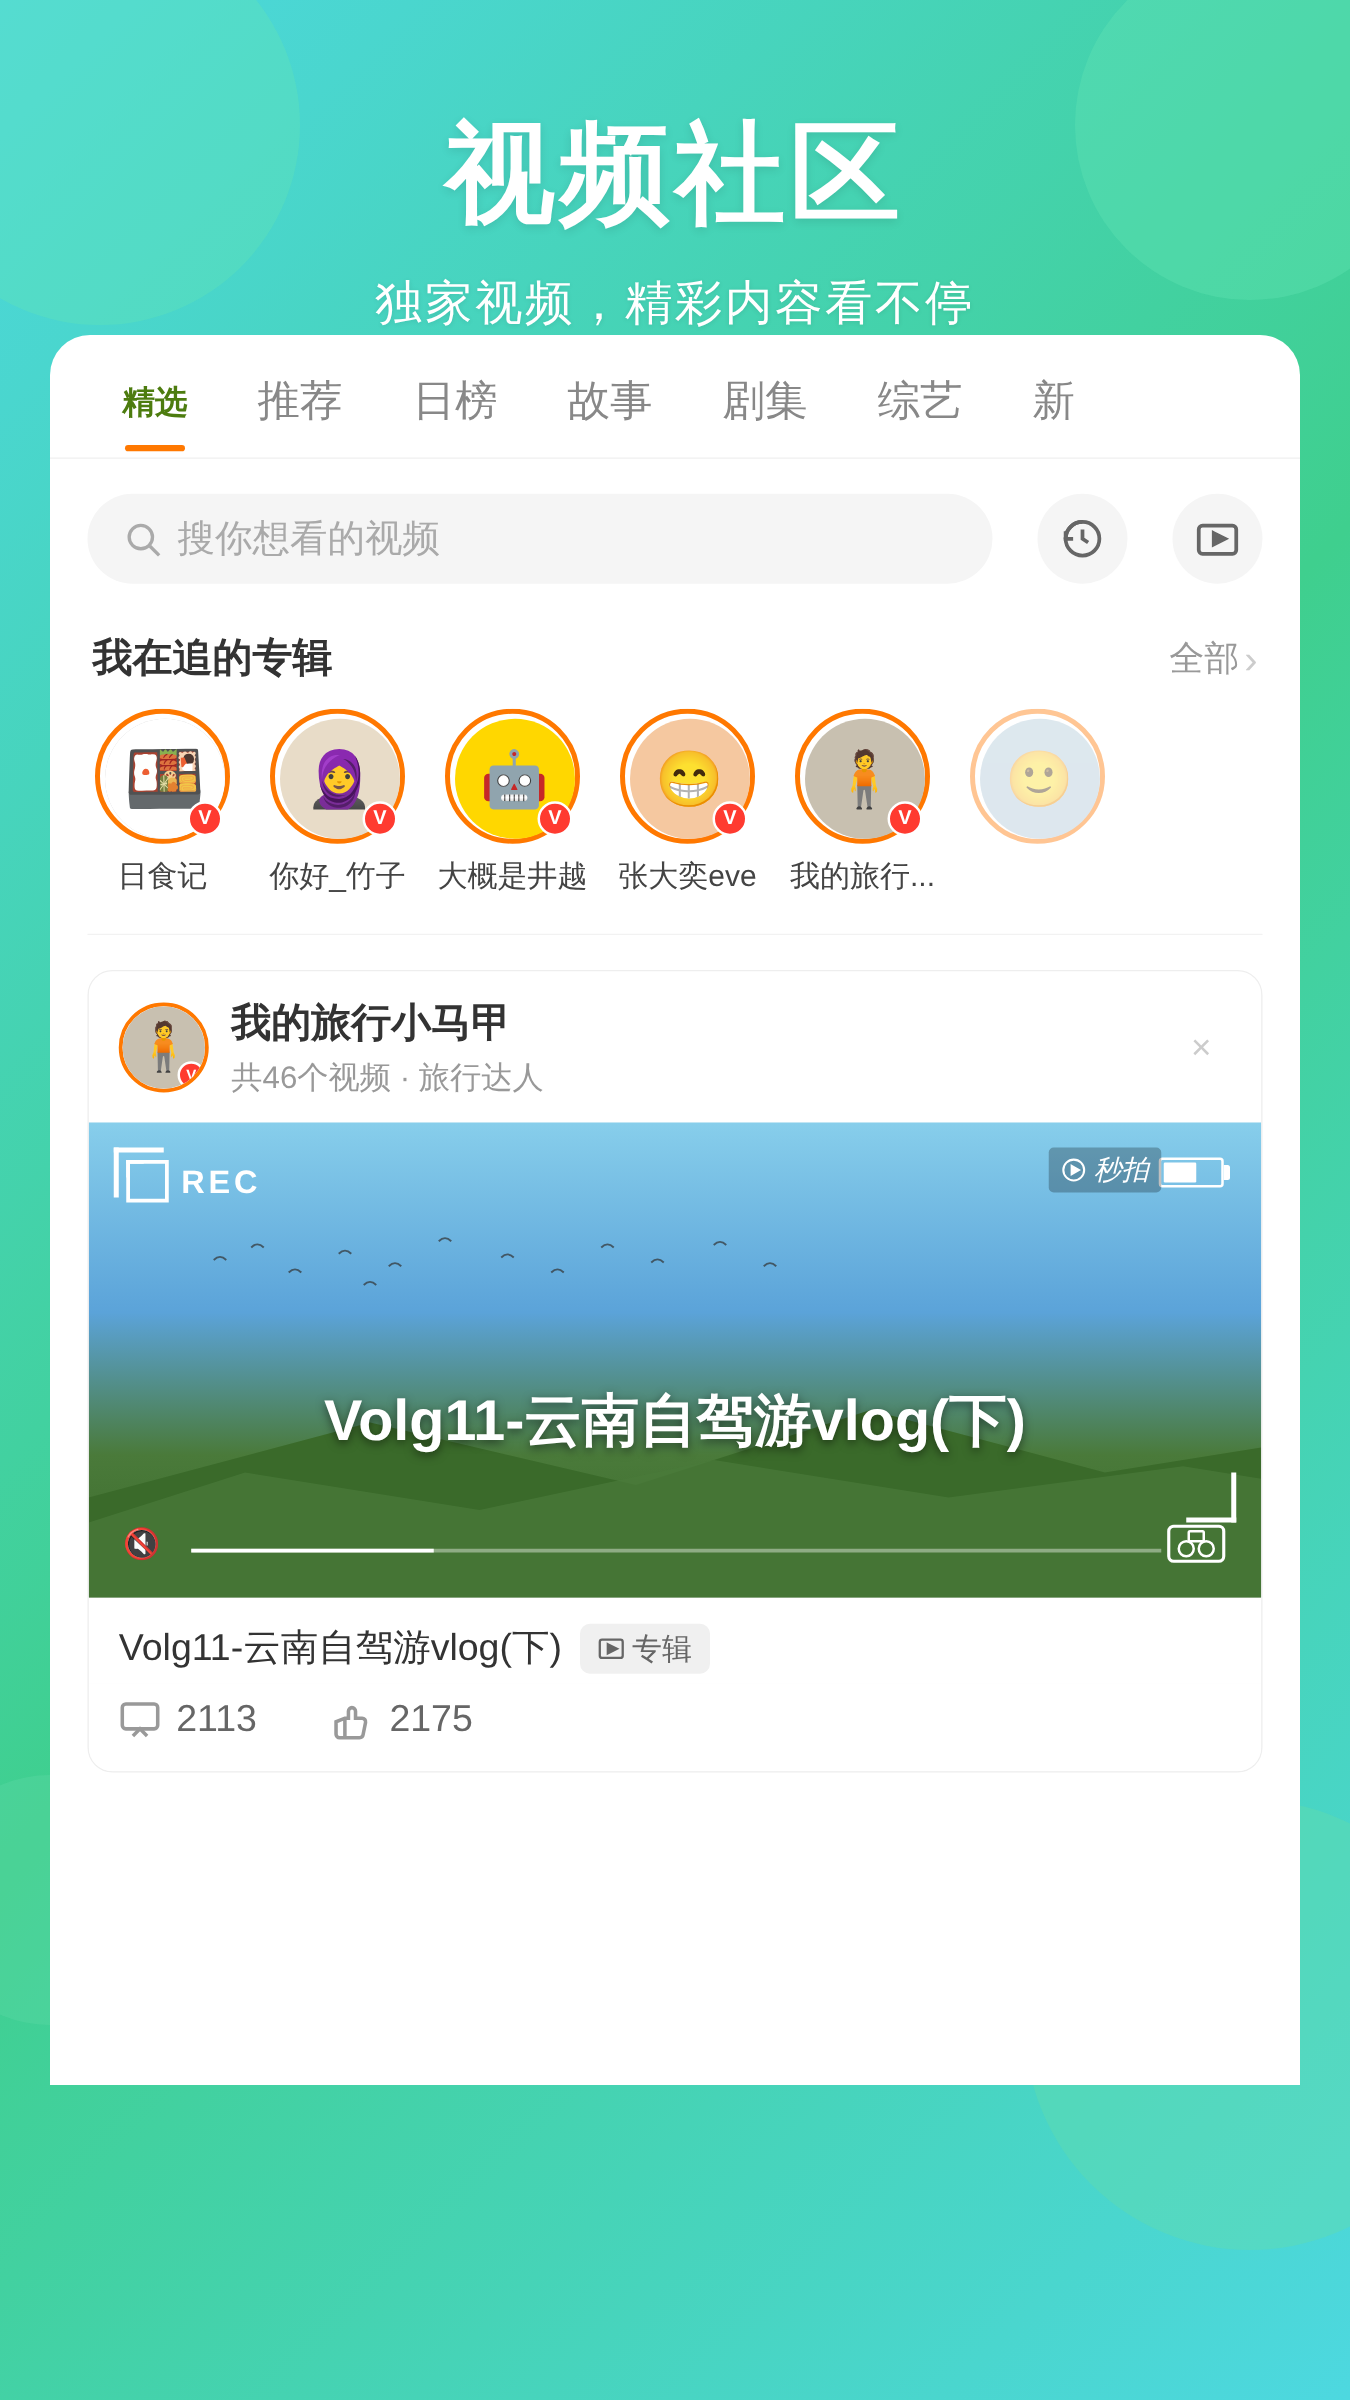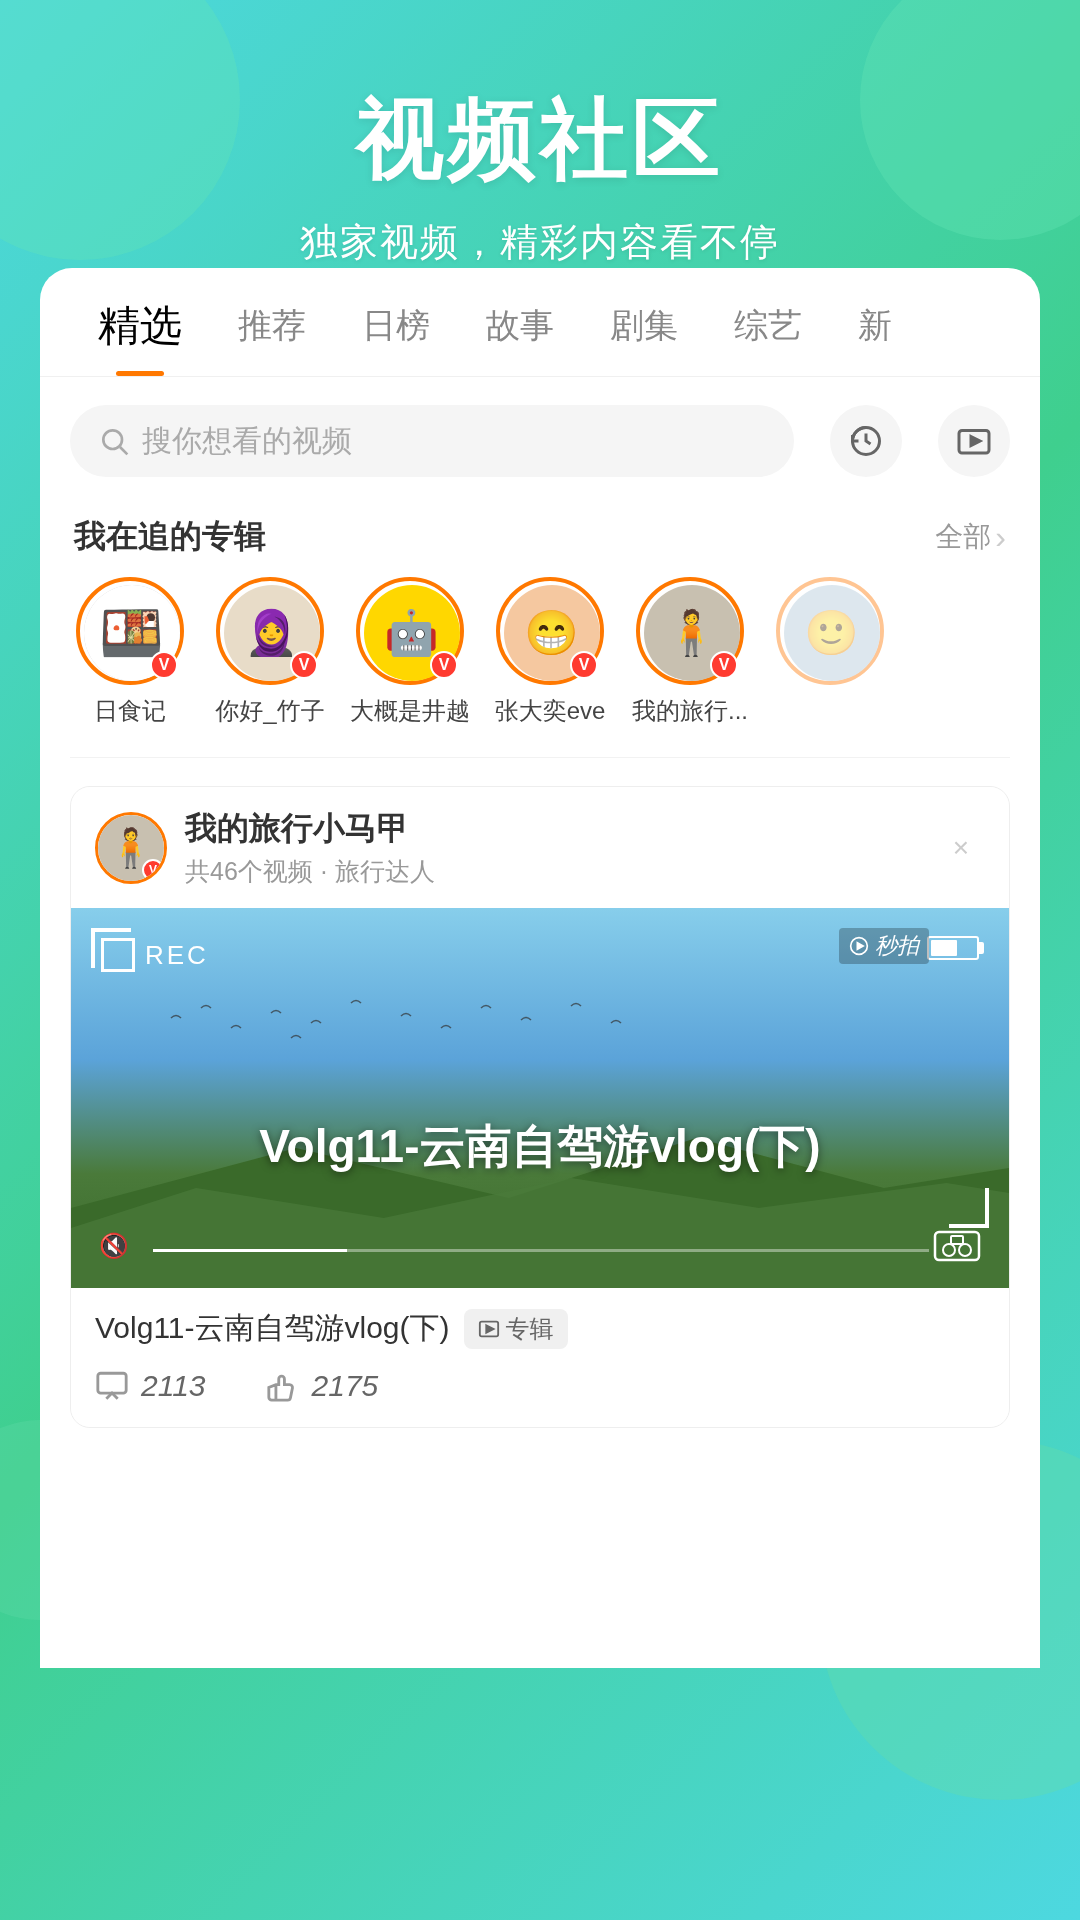--- a/index.html
+++ b/index.html
@@ -84,23 +84,23 @@
     }
     .nav-tab {
       font-size: 34px;
       color: #888;
       padding: 0 28px 22px;
       cursor: pointer;
       white-space: nowrap;
       position: relative;
     }
     .nav-tab.active {
-      color: #000000;
-      font-weight: 400;
-      font-size: 42px;
+      color: #4d7c0f;
+      font-weight: 700;
+      font-size: 26px;
     }
     .nav-tab.active::after {
       content: '';
       position: absolute;
       bottom: 0;
       left: 50%;
       transform: translateX(-50%);
       width: 48px;
       height: 5px;
       background: #ff7800;
@@ -363,21 +363,20 @@
     .stats-row {
       display: flex;
       padding: 12px 24px 24px;
       background: white;
       gap: 60px;
     }
     .stat-item {
       display: flex;
       align-items: center;
       gap: 12px;
-      font-style: italic;
     }
     .stat-value {
       font-size: 30px;
       color: #666;
     }
 
     
     .video-watermark {
       position: absolute;
       top: 20px;
@@ -525,21 +524,21 @@
         <span>×</span>
       </div>
     </div>
 
     <div class="video-thumb">
 
       <div class="video-rec">
         <div style="border:3px solid white;width:34px;height:34px;position:relative;">
           <div style="position:absolute;top:-3px;left:-3px;width:14px;height:14px;border-top:3px solid white;border-left:3px solid white;"></div>
         </div>
-        <span style="color:white;font-size:26px;font-weight:400;letter-spacing:3px;">REC</span>
+        <span style="color:white;font-size:26px;font-weight:700;letter-spacing:3px;">REC</span>
       </div>
 
       <div class="video-battery">
         <div style="width:52px;height:24px;border:2px solid white;border-radius:3px;position:relative;display:flex;align-items:center;padding:2px;">
           <div style="width:60%;height:100%;background:white;border-radius:1px;"></div>
           <div style="position:absolute;right:-7px;width:5px;height:12px;background:white;border-radius:0 2px 2px 0;"></div>
         </div>
       </div>
 
       <div class="video-watermark">

